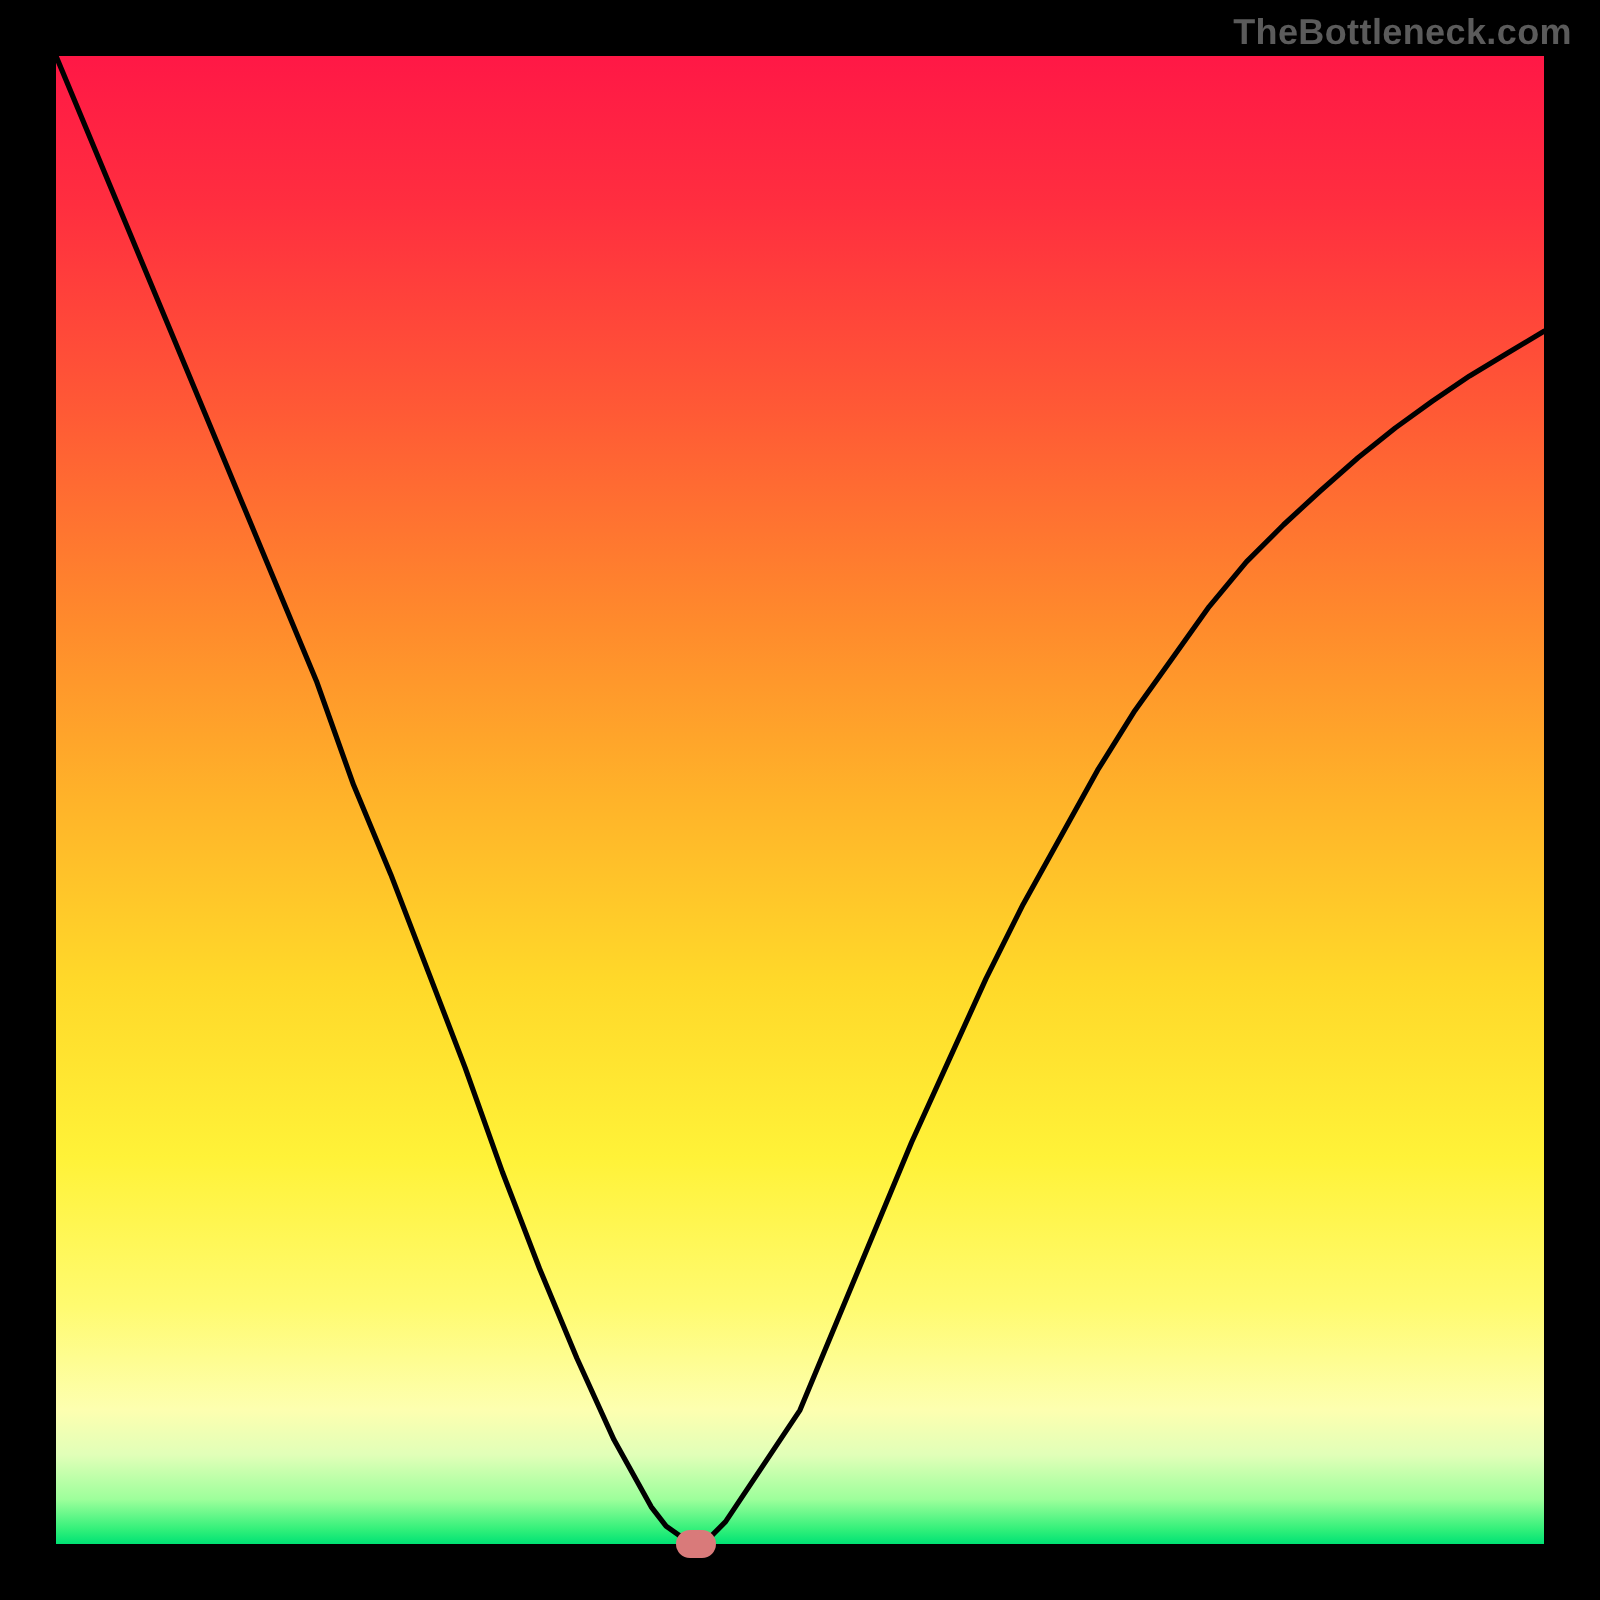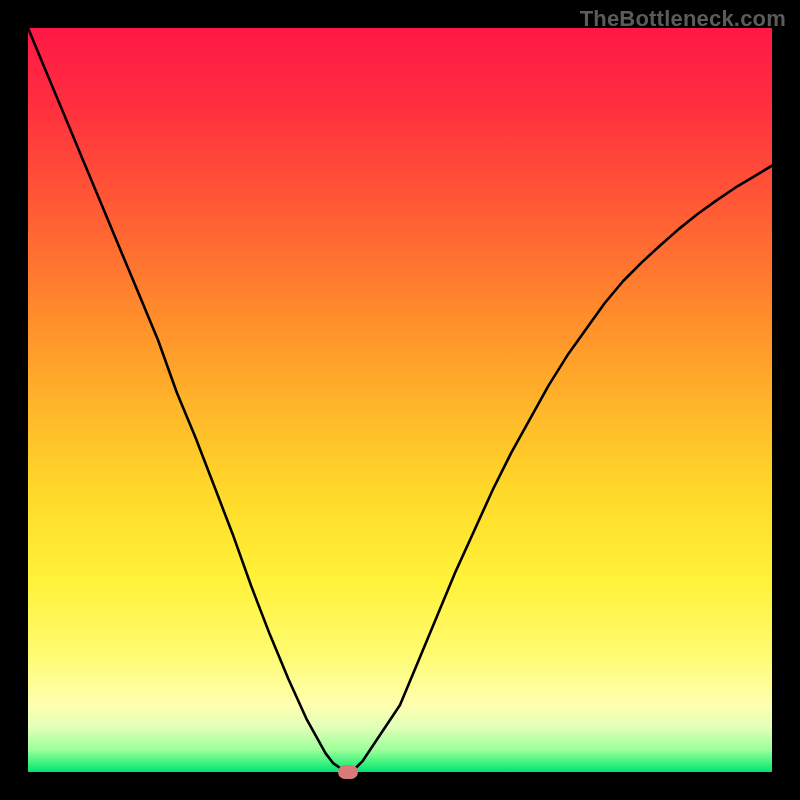--- a/index.html
+++ b/index.html
@@ -14,21 +14,21 @@
   .frame {
     position: relative;
     width: 800px;
     height: 800px;
     background: #000;
   }
   .watermark {
     position: absolute;
     top: 6px;
     right: 14px;
-    font-size: 22px;
+    font-size: 18px;
     font-weight: 600;
     color: #5b5b5b;
     letter-spacing: 0.2px;
     z-index: 5;
     user-select: none;
   }
   .plot {
     position: absolute;
     left: 28px;
     top: 28px;

